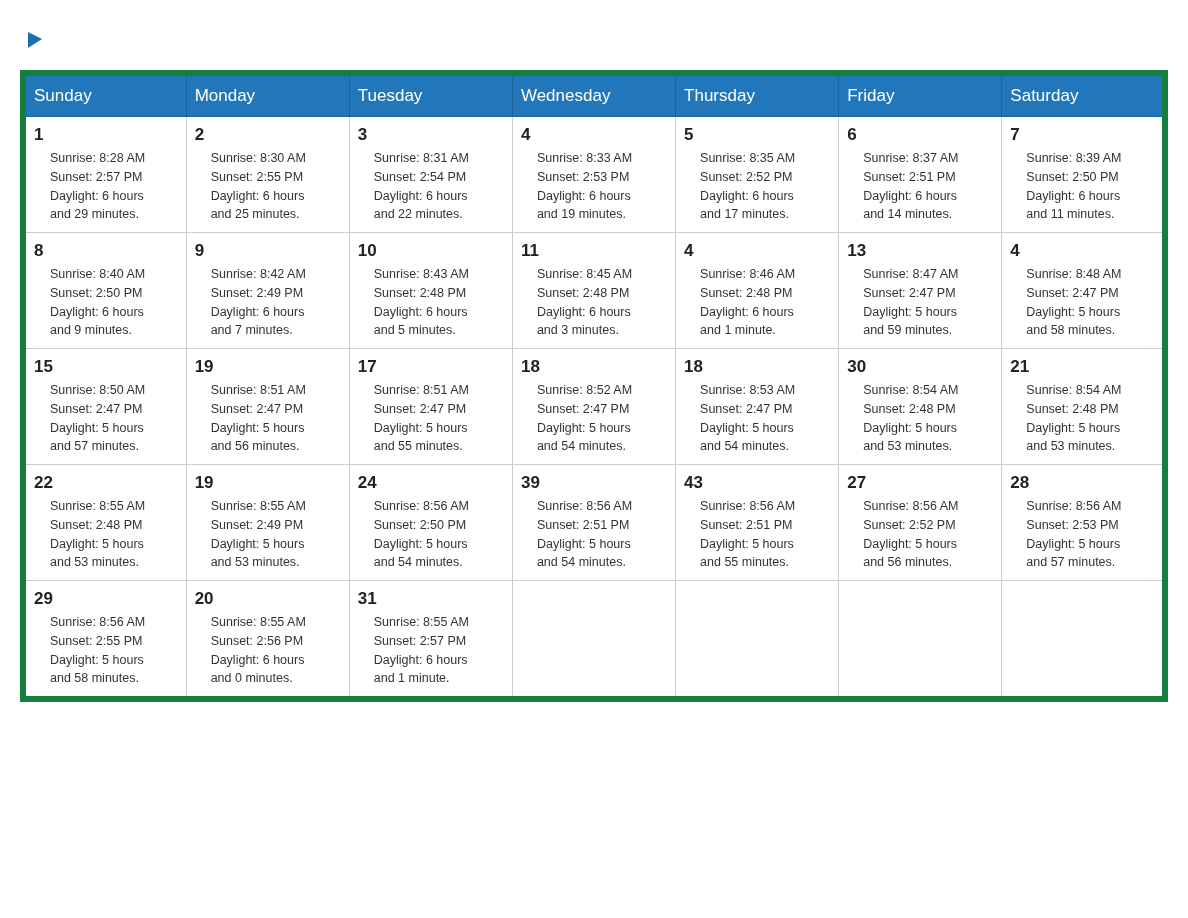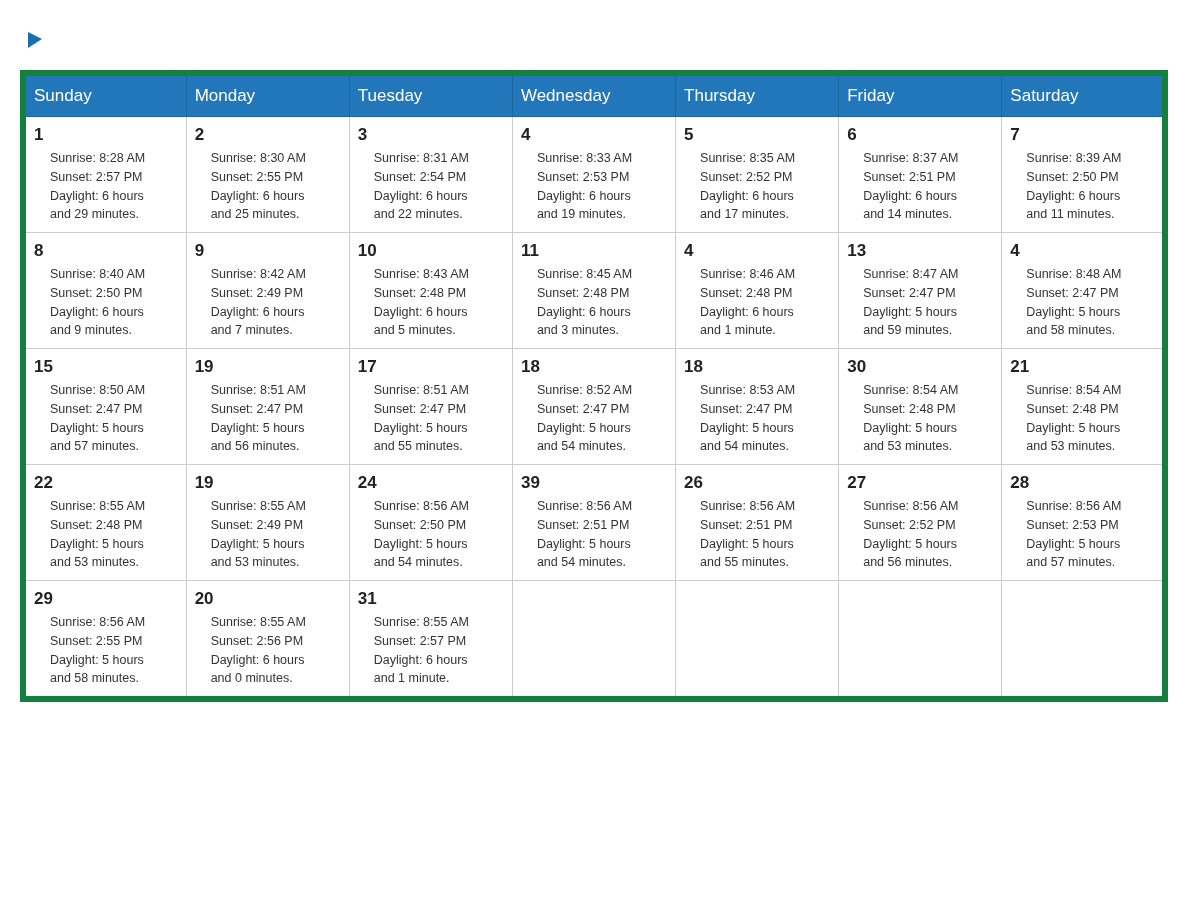--- a/index.html
+++ b/index.html
@@ -367,21 +367,21 @@
         <td>
         <span class="day-number">39</span>
         <div class="day-info">
           Sunrise: 8:56 AM<br>
           Sunset: 2:51 PM<br>
           Daylight: 5 hours<br>
           and 54 minutes.
         </div>
       </td>
         <td>
-        <span class="day-number">26</span>
+        <span class="day-number">43</span>
         <div class="day-info">
           Sunrise: 8:56 AM<br>
           Sunset: 2:51 PM<br>
           Daylight: 5 hours<br>
           and 55 minutes.
         </div>
       </td>
         <td>
         <span class="day-number">27</span>
         <div class="day-info">

